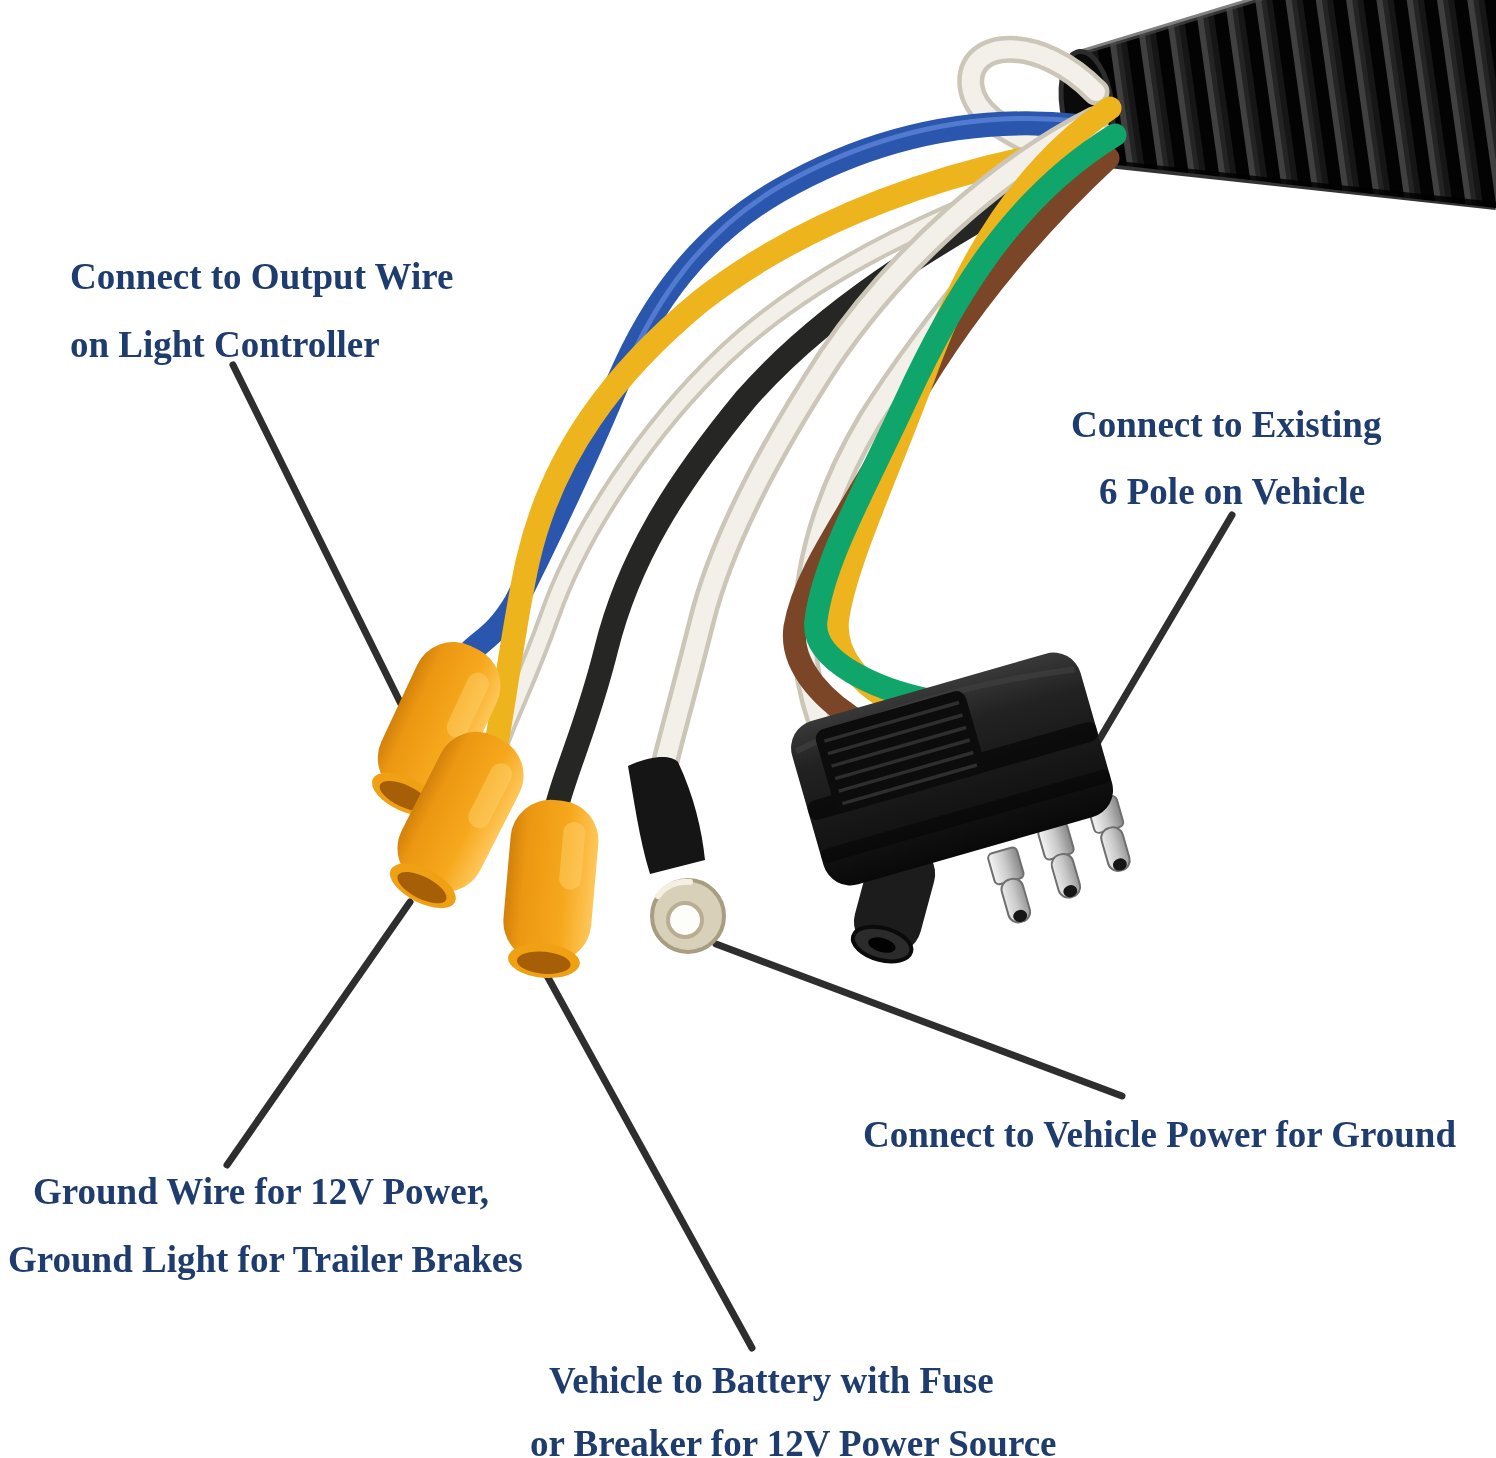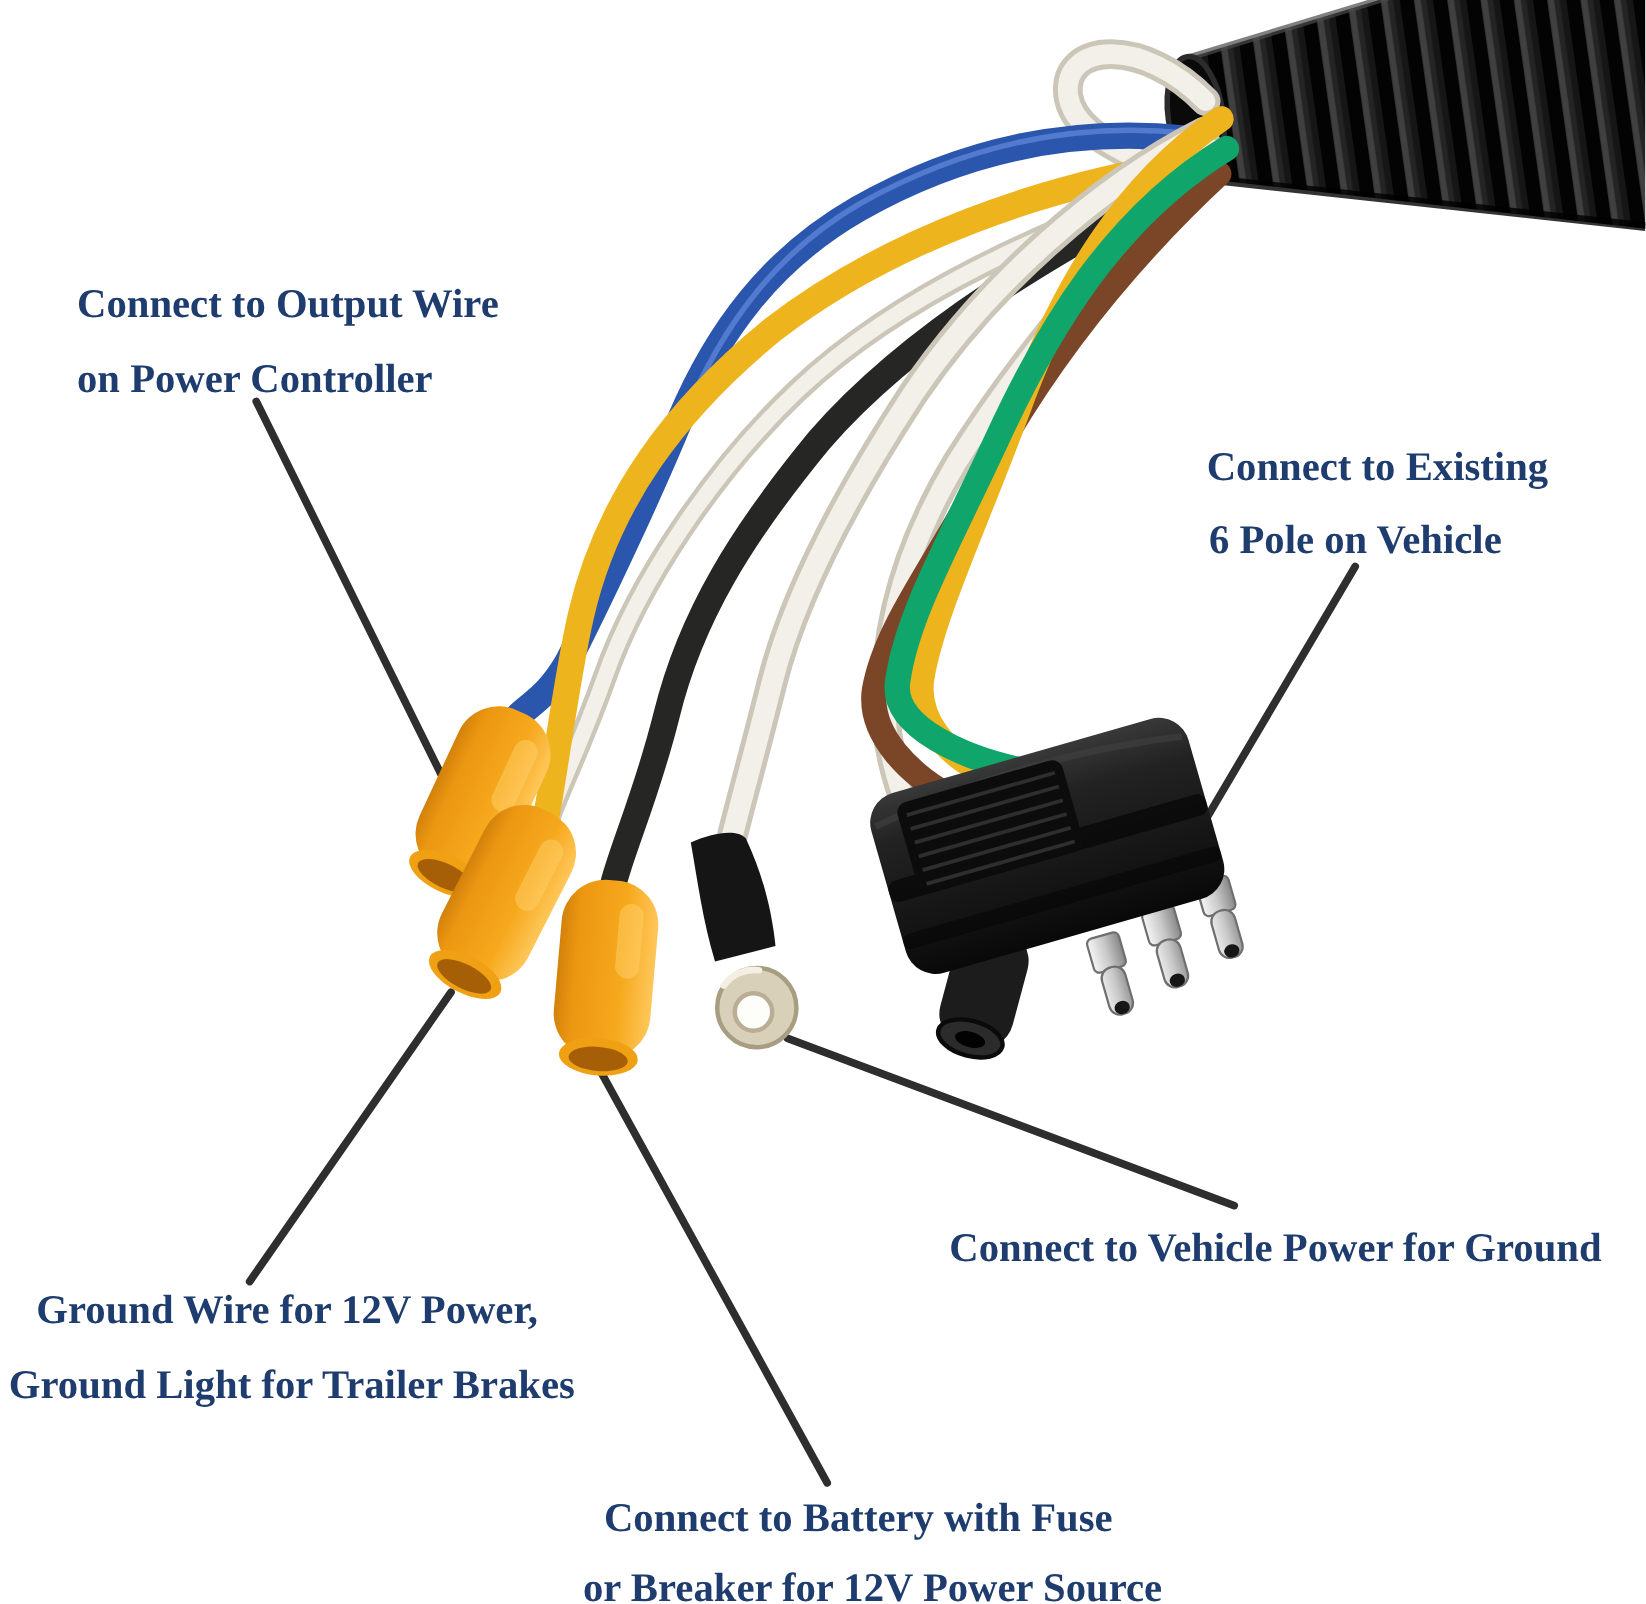--- a/index.html
+++ b/index.html
@@ -162,31 +162,31 @@
         <line x1="-110" y1="-33" x2="30" y2="-33"></line>
         <line x1="-110" y1="-20" x2="30" y2="-20"></line>
         <line x1="-110" y1="-7" x2="30" y2="-7"></line>
       </g>
     </g>
   </g>
 </svg>
 
 <div>
   <div class="label-line" style="left:70px;top:256px">Connect to Output Wire</div>
-  <div class="label-line" style="left:70px;top:324px">on Power Controller</div>
+  <div class="label-line" style="left:70px;top:324px">on Light Controller</div>
 </div>
 <div>
-  <div class="label-line" style="left:1097px;top:404px">Connect to Existing</div>
+  <div class="label-line" style="left:1071px;top:404px">Connect to Existing</div>
   <div class="label-line" style="left:1099px;top:471px">6 Pole on Vehicle</div>
 </div>
 <div>
   <div class="label-line" style="left:863px;top:1114px">Connect to Vehicle Power for Ground</div>
 </div>
 <div>
   <div class="label-line" style="left:33px;top:1171px">Ground Wire for 12V Power,</div>
   <div class="label-line" style="left:8px;top:1239px">Ground Light for Trailer Brakes</div>
 </div>
 <div>
-  <div class="label-line" style="left:549px;top:1360px">Connect to Battery with Fuse</div>
+  <div class="label-line" style="left:549px;top:1360px">Vehicle to Battery with Fuse</div>
   <div class="label-line" style="left:530px;top:1423px">or Breaker for 12V Power Source</div>
 </div>
 
 </div>
 
 </body></html>

